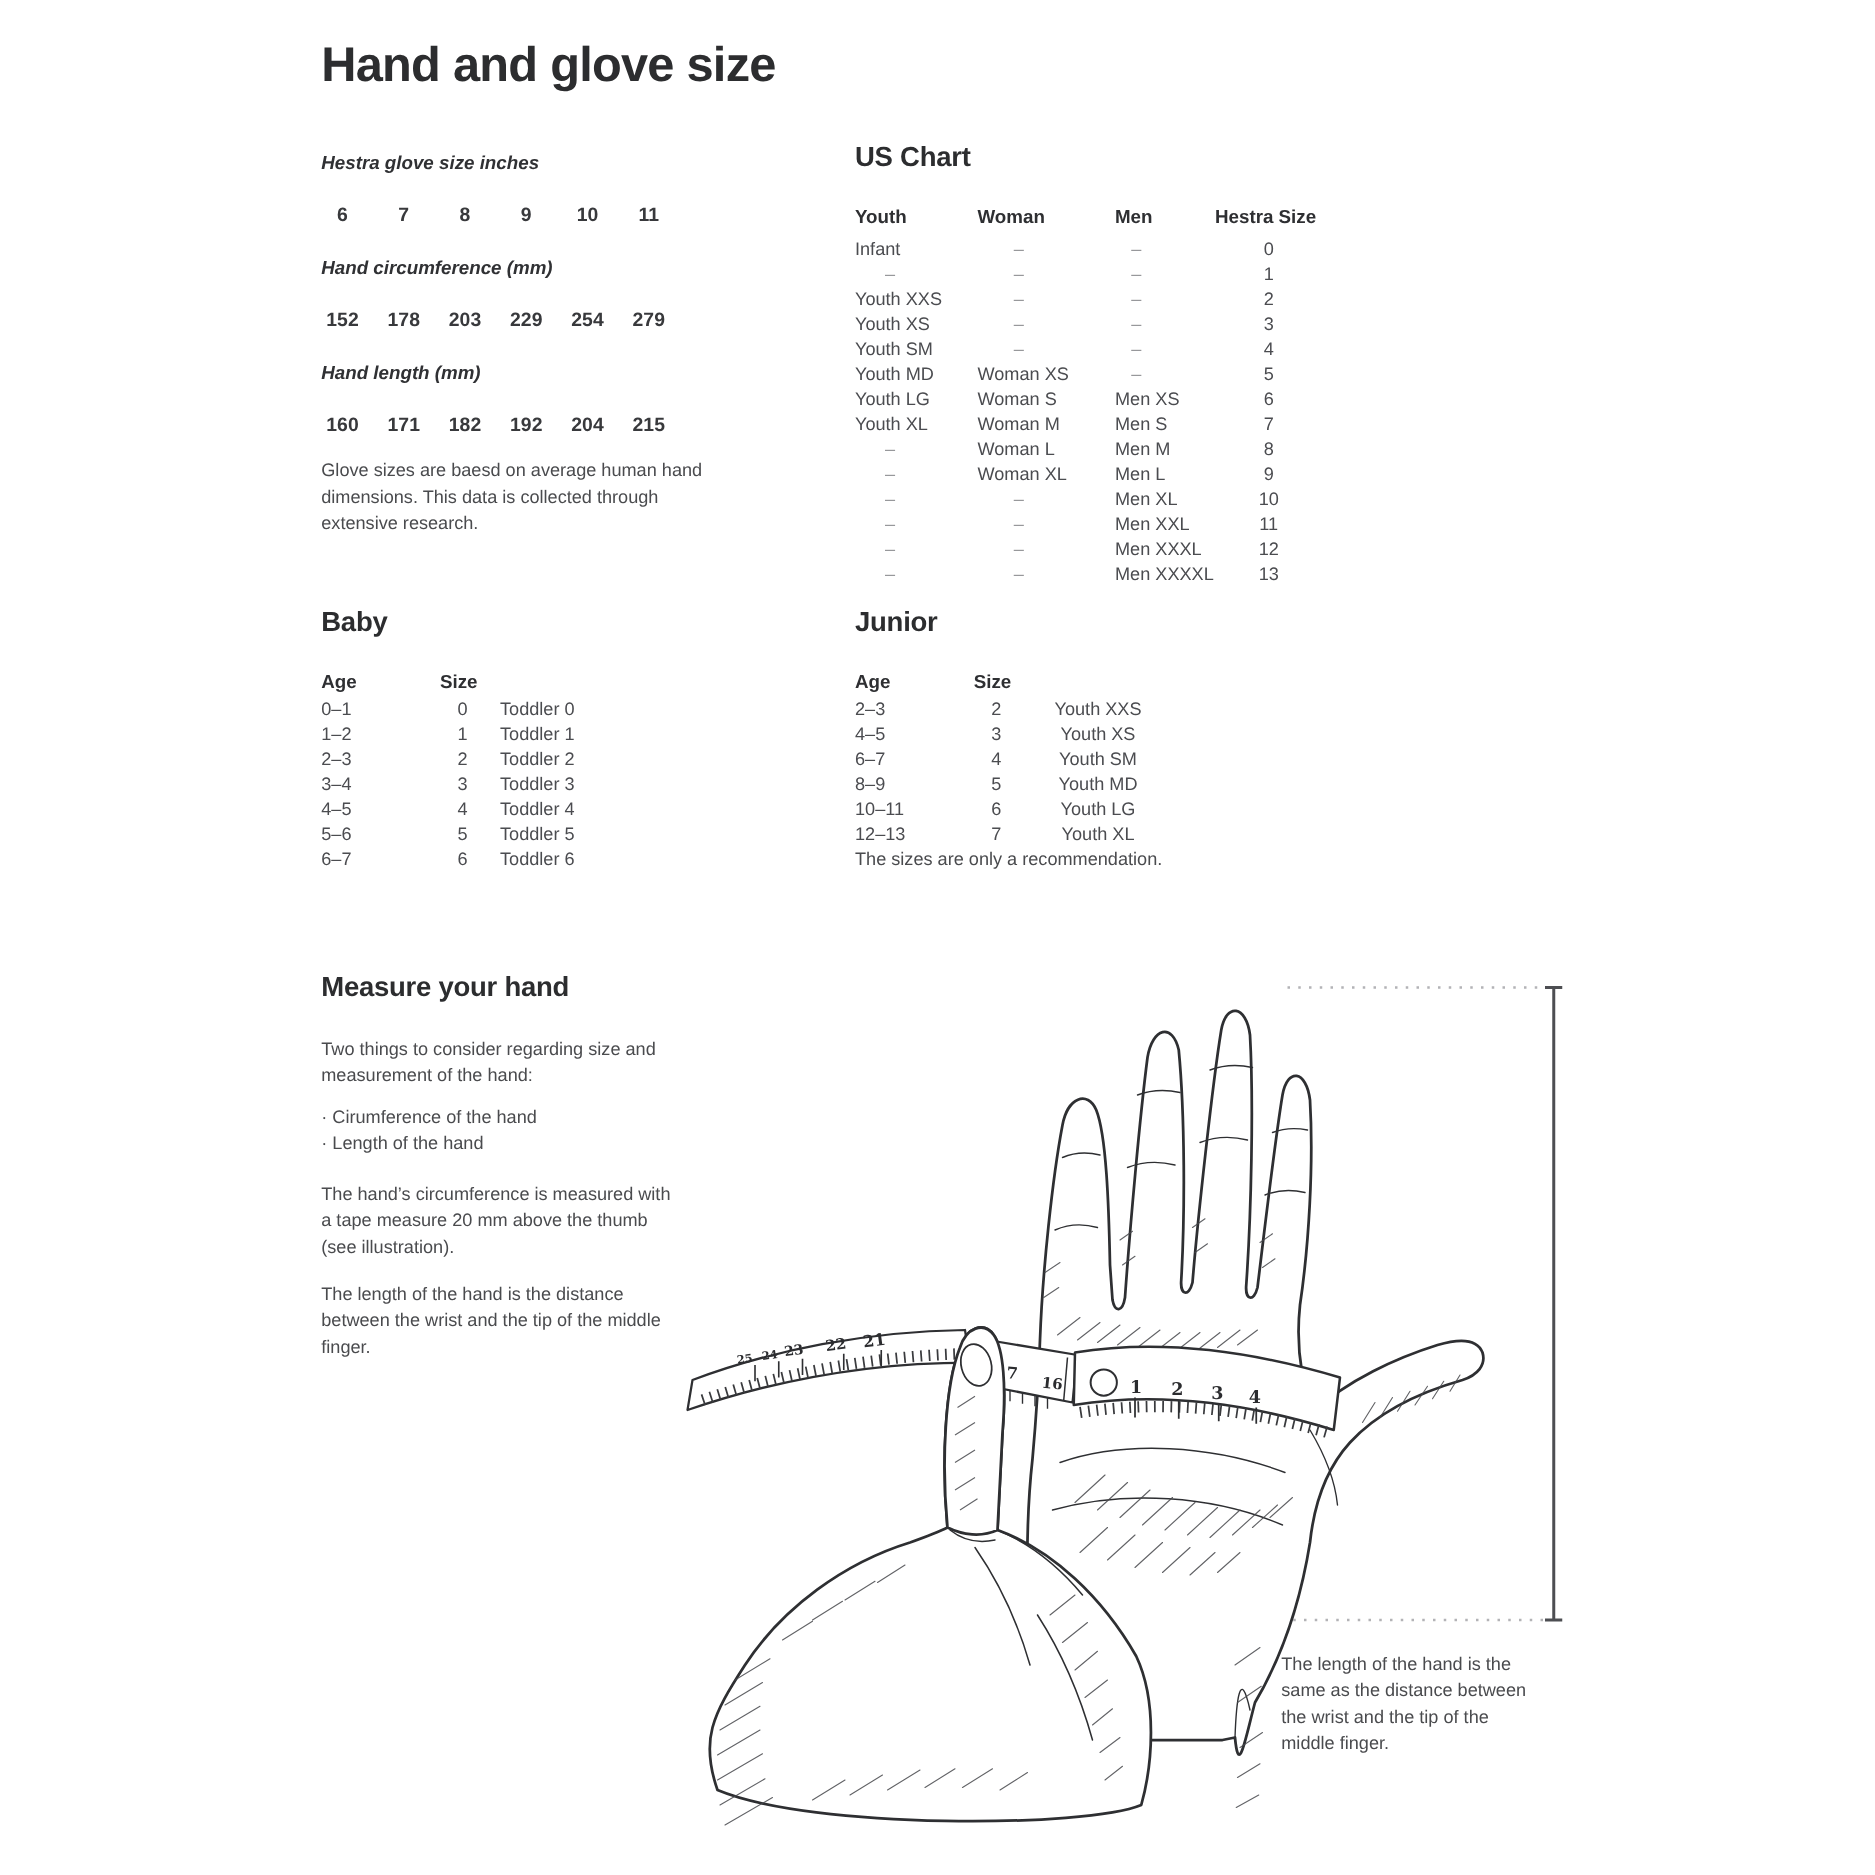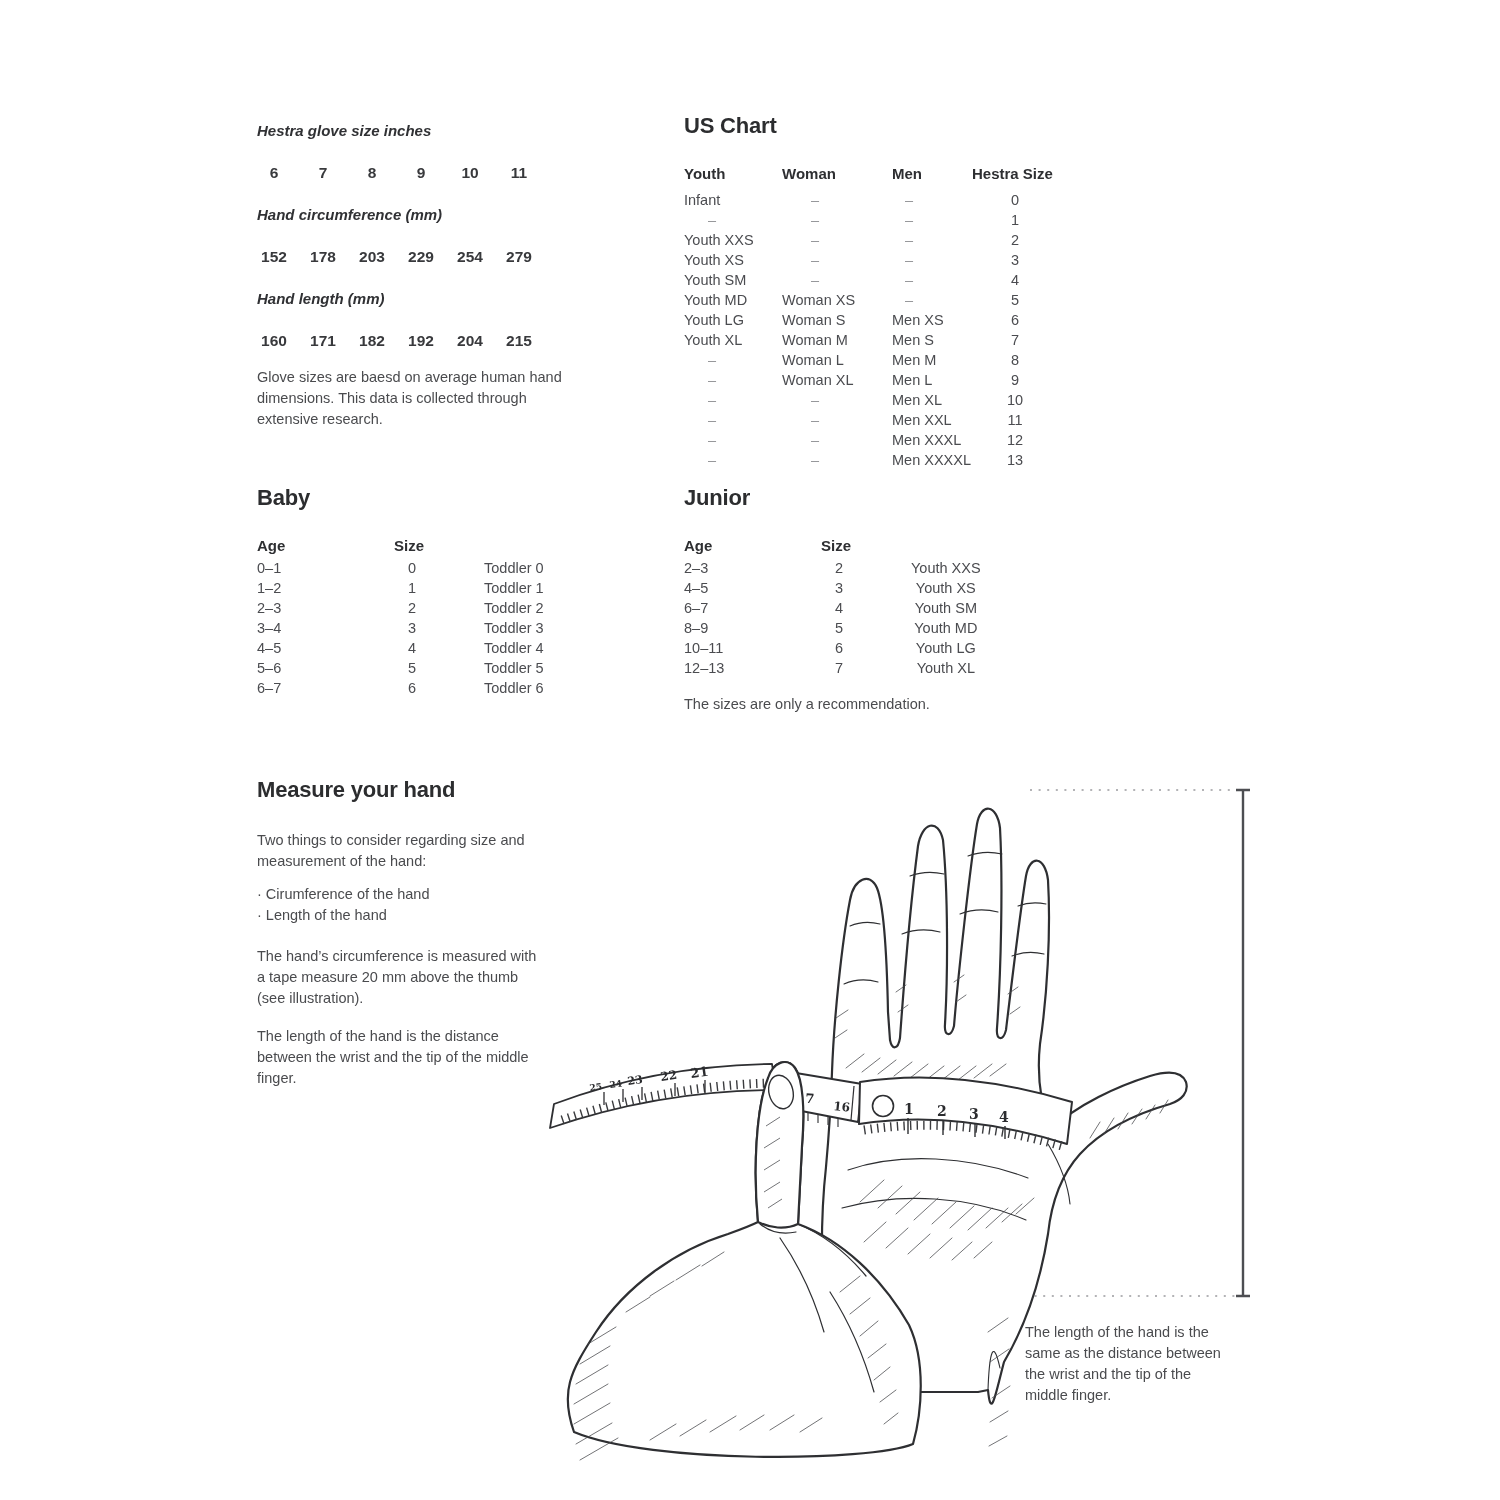--- a/index.html
+++ b/index.html
@@ -27,43 +27,44 @@
   .uschart .tbl{margin-top:24px;}
   .us-cols{grid-template-columns:98px 110px 80px 86px;}
   .uschart .thead .td{height:26px;}
   .uschart .tr .td.c3{text-align:center;}
   .uschart .td.c0.dash{padding-left:24px;}
   .uschart .td.c1.dash{padding-left:29px;}
   .uschart .td.c2.dash{padding-left:13px;}
   
   .minitbl .thead{margin-top:24px;}
   .minitbl .thead .td{height:22px;}
-  .mini-cols{grid-template-columns:95px 36px auto;gap:42px;}
+  .mini-cols{grid-template-columns:95px 36px auto;}
   .minitbl .tr .td.c1{text-align:center;}
   .minitbl .tr .td.c2{padding-left:12px;text-align:center;}
   .baby{position:absolute;left:257px;top:484px;}
   .junior{position:absolute;left:684px;top:484px;}
-  .junior .note{margin-top:16px;}
+  .junior .note{}
   
   .measure{position:absolute;left:257px;top:776px;width:312px;}
   .measure .intro{margin-top:26px;}
   .measure .bullets{margin-top:12px;}
   .measure .p2{margin-top:20px;}
   .measure .p3{margin-top:17px;}
   .cap1{position:absolute;left:617px;top:936px;width:190px;}
   .cap2{position:absolute;left:1025px;top:1322px;width:235px;}
   .illus{position:absolute;left:530px;top:772px;width:720px;height:730px;}
   .illus path,.illus line,.illus ellipse,.illus circle{vector-effect:none;}
   .illus text{font-family:"DejaVu Serif","Liberation Serif",serif;font-weight:700;fill:#2b2c2f;}
 </style>
 </head>
 <body>
 
 <div class="page">
 
+  <div class="h1">Hand and glove size</div>
 
   <div class="sizeguide">
     <div class="lbl">Hestra glove size inches</div>
     <div class="cells6">
         <span class="td c0">6</span>
         <span class="td c1">7</span>
         <span class="td c2">8</span>
         <span class="td c3">9</span>
         <span class="td c4">10</span>
         <span class="td c5">11</span>

